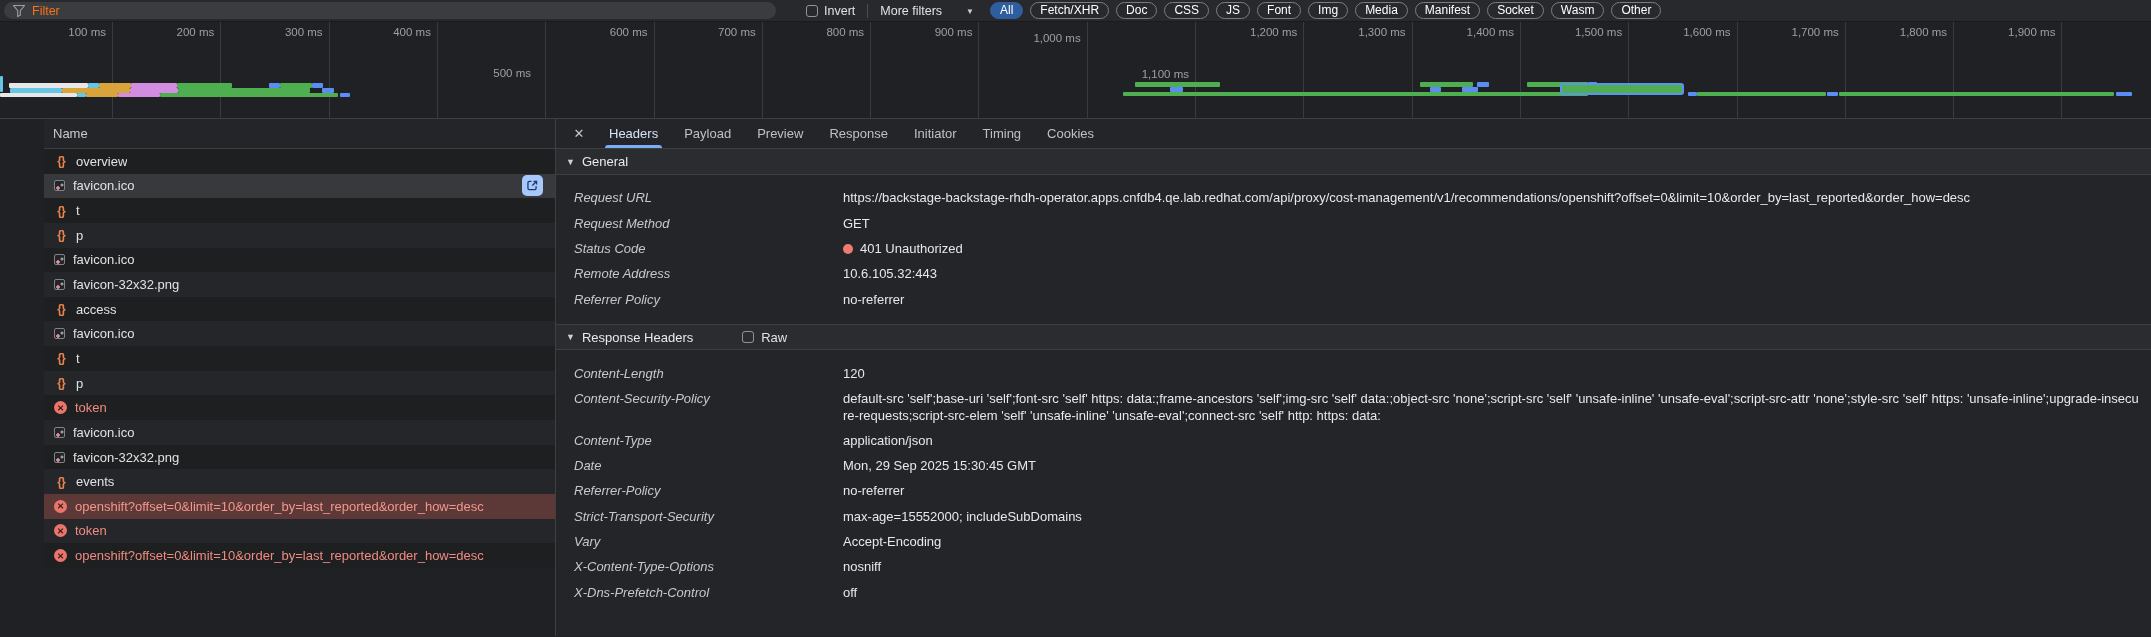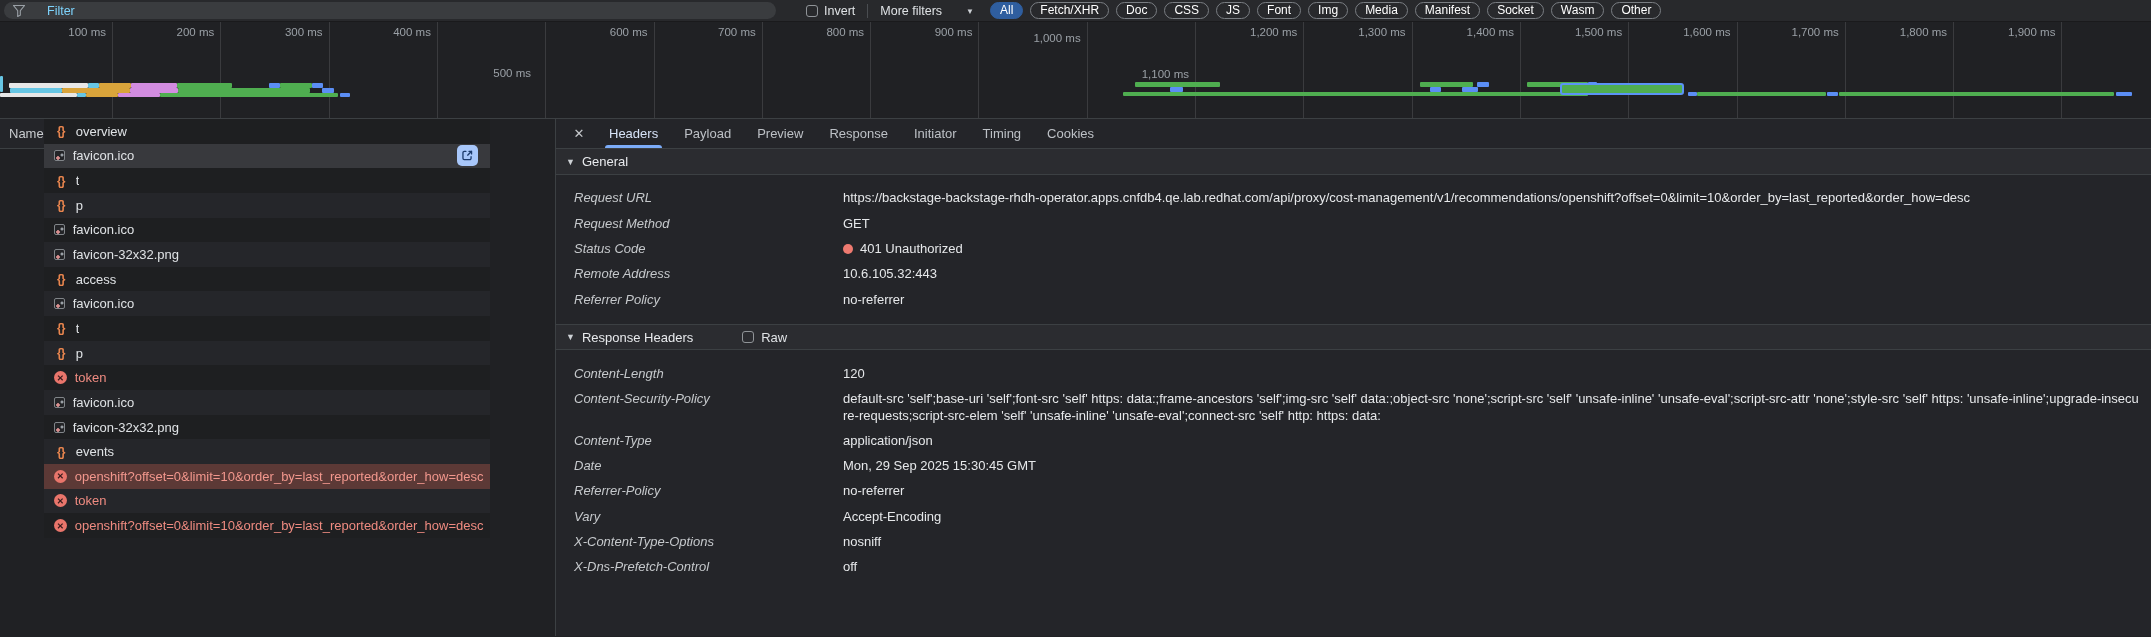--- a/index.html
+++ b/index.html
@@ -7,41 +7,41 @@
   .app{
     position:relative;width:2151px;height:637px;overflow:hidden;
     background:#202124;color:#dfe2e5;
     font-family:"Liberation Sans",sans-serif;font-size:13px;
     -webkit-font-smoothing:antialiased;
   }
   
   .toolbar{height:22px;background:#28292c;border-bottom:1px solid #1a1a1c;
     display:flex;align-items:center;}
   .filter-pill{width:772px;height:17px;margin-left:4px;border-radius:9px;
-    background:#3a3c3f;display:flex;align-items:center;gap:22px;padding:0 9px;
-    color:#7dd3fc;font-size:12.5px;}
+    background:#3a3c3f;display:flex;align-items:center;gap:7px;padding:0 9px;
+    color:#f97316;font-size:12.5px;}
   .funnel{flex:none;}
   .invert{display:flex;align-items:center;gap:6px;margin-left:30px;color:#dfe2e5;font-size:12.5px;}
   .cb{width:12px;height:12px;border:1.5px solid #909498;border-radius:3px;background:transparent;flex:none;}
   .vsep{width:1px;height:14px;background:#4a4d51;margin:0 12px;}
   .morefilters{display:flex;align-items:center;gap:24px;color:#dfe2e5;font-size:12.5px;cursor:default;}
   .caret{font-size:8px;color:#cdd1d5;transform:translateY(1px);}
   .chips{display:flex;align-items:center;gap:7px;margin-left:16px;}
   .chip{height:17px;line-height:15px;padding:0 9px;border-radius:9px;
     border:1px solid #7a7e83;color:#ffffff;font-size:12px;background:transparent;white-space:nowrap;}
   .chip.active{background:#2f5e9f;border-color:#2f5e9f;color:#fff;}
   
   .overview{position:relative;height:97px;background:#202124;border-bottom:1px solid #3c4043;overflow:hidden;}
   .gridline{position:absolute;top:0;bottom:0;width:1px;background:#3a3b3e;}
   .tlabel{position:absolute;top:4px;width:104px;text-align:right;color:#9aa0a6;font-size:11.5px;white-space:nowrap;}
   .bar{position:absolute;height:4.5px;border-radius:1px;}
   .bar.hl{border:2px solid #5b93f5;border-radius:3px;}
   
   .main{display:flex;height:517px;}
-  .left{width:556px;flex:none;background:#202124;border-right:1px solid #3c4043;display:flex;flex-direction:row;}
+  .left{width:556px;flex:none;background:#202124;border-right:1px solid #3c4043;display:flex;flex-direction:column;padding-left:44px;}
   .name-header{height:30px;line-height:30px;padding-left:9px;color:#c9cccf;
     background:#242529;border-bottom:1px solid #3c4043;font-size:13px;}
   .row{height:24.65px;display:flex;align-items:center;gap:8px;padding:0 6px 0 10px;
     white-space:nowrap;overflow:hidden;cursor:default;}
   .row.odd{background:#1e1f21;}
   .row.even{background:#25262a;}
   .row.hover{background:#38393d;}
   .row.selected{background:#5c3936;}
   .row .nm{overflow:hidden;text-overflow:ellipsis;}
   .row.err .nm{color:#ef8b81;}
@@ -333,20 +333,24 @@
             </div>
             <div class="kv">
               <div class="k">Date</div>
               <div class="v">Mon, 29 Sep 2025 15:30:45 GMT</div>
             </div>
             <div class="kv">
               <div class="k">Referrer-Policy</div>
               <div class="v">no-referrer</div>
             </div>
             <div class="kv">
+              <div class="k">Strict-Transport-Security</div>
+              <div class="v">max-age=15552000; includeSubDomains</div>
+            </div>
+            <div class="kv">
               <div class="k">Vary</div>
               <div class="v">Accept-Encoding</div>
             </div>
             <div class="kv">
               <div class="k">X-Content-Type-Options</div>
               <div class="v">nosniff</div>
             </div>
             <div class="kv">
               <div class="k">X-Dns-Prefetch-Control</div>
               <div class="v">off</div>

